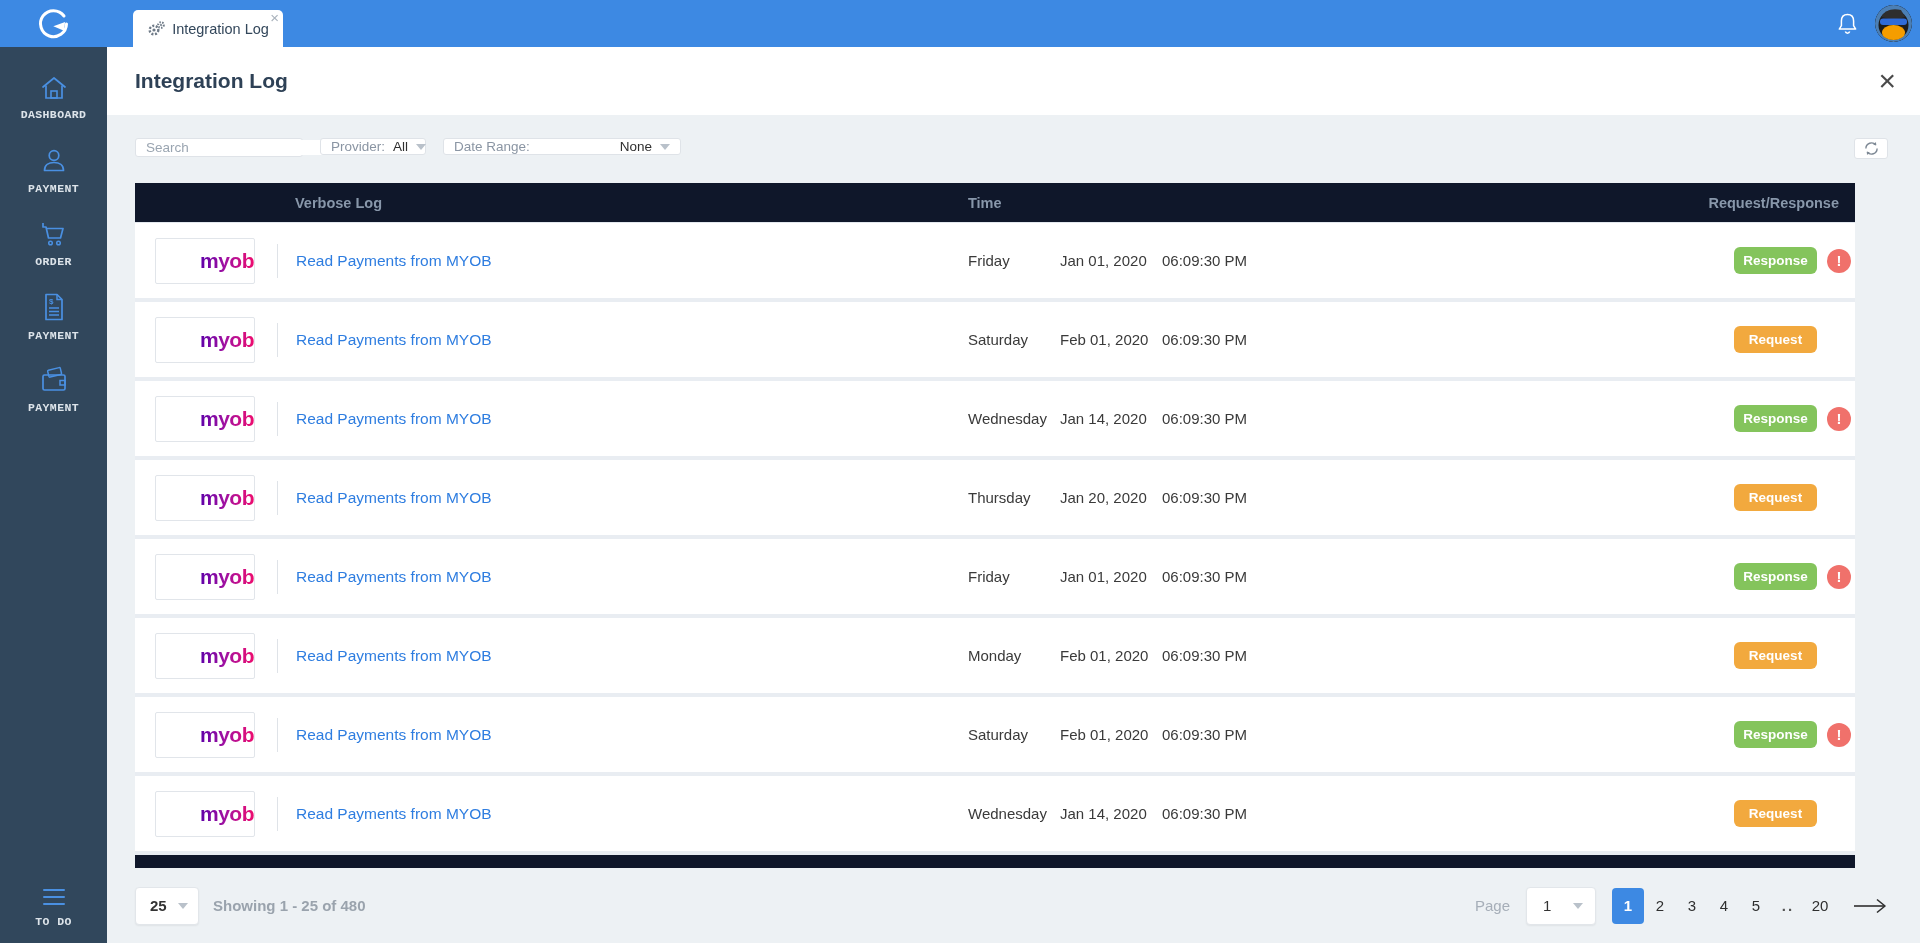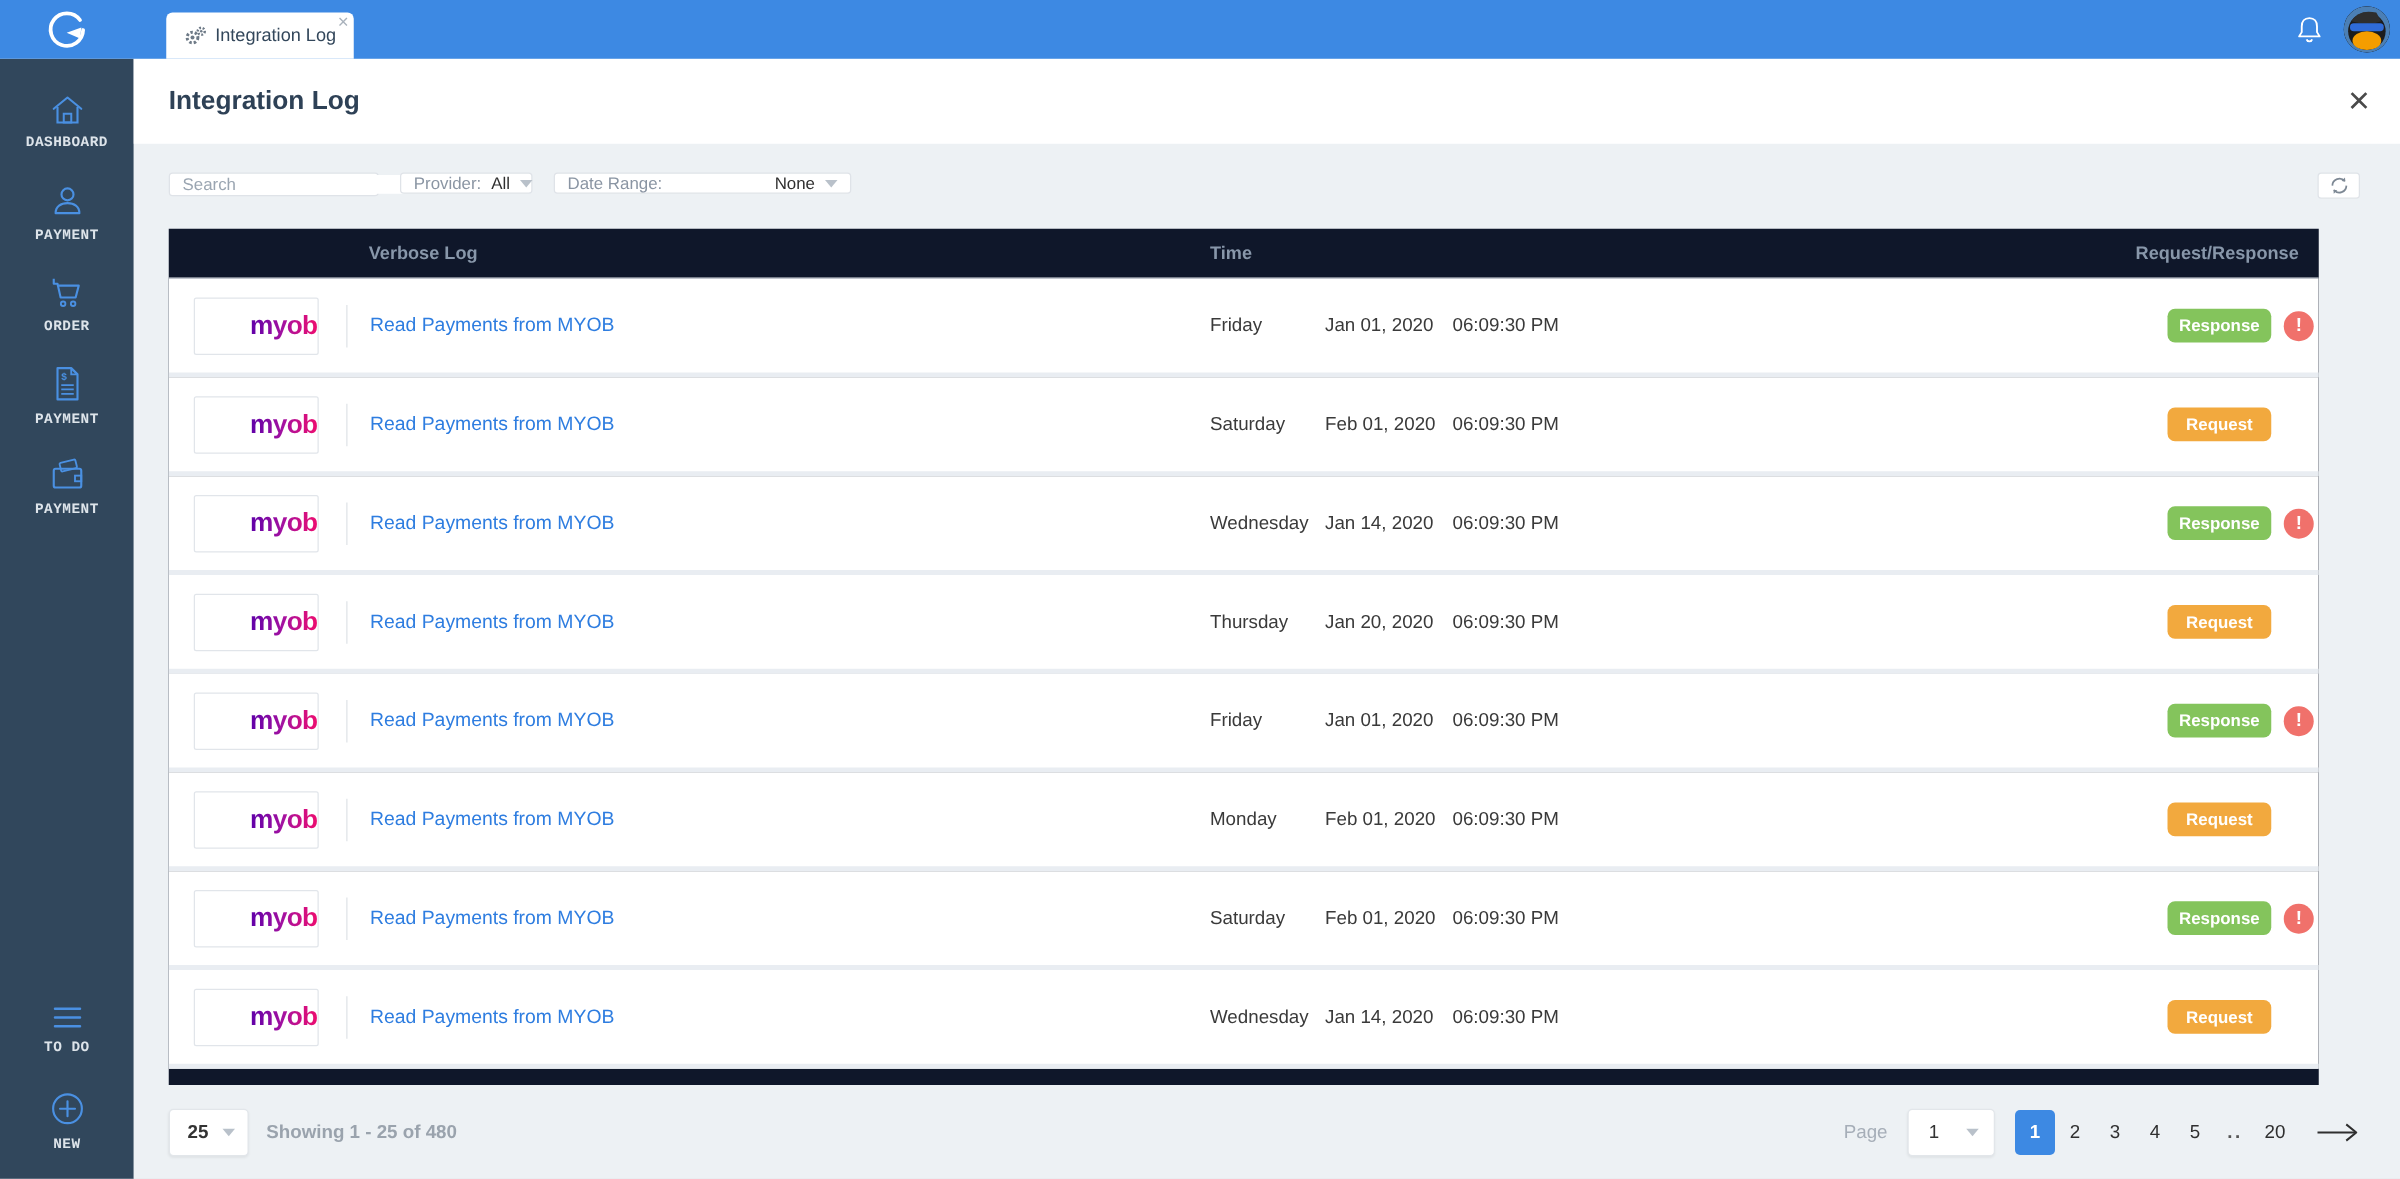--- a/index.html
+++ b/index.html
@@ -184,27 +184,20 @@
     </svg>
     <span class="nav-label">PAYMENT</span>
   </div>
   <div class="nav-spacer"></div>
   <div class="nav-item">
     <svg width="28" height="22" viewBox="0 0 28 22">
       <path d="M4 4 h20 M4 11 h20 M4 18 h20" stroke="#4a90e2" stroke-width="2" stroke-linecap="round"></path>
     </svg>
     <span class="nav-label">TO DO</span>
   </div>
-  <div class="nav-item nav-bottom">
-    <svg width="30" height="30" viewBox="0 0 30 30">
-      <circle cx="15" cy="15" r="11.5" fill="none" stroke="#4a90e2" stroke-width="1.7"></circle>
-      <path d="M15 9 v12 M9 15 h12" stroke="#4a90e2" stroke-width="1.7" stroke-linecap="round"></path>
-    </svg>
-    <span class="nav-label">NEW</span>
-  </div>
 </div>
 
 <div class="main">
   <div class="title-strip">
     <span class="page-title">Integration Log</span>
     <span class="panel-close">×</span>
   </div>
 
   <div class="content">
 

